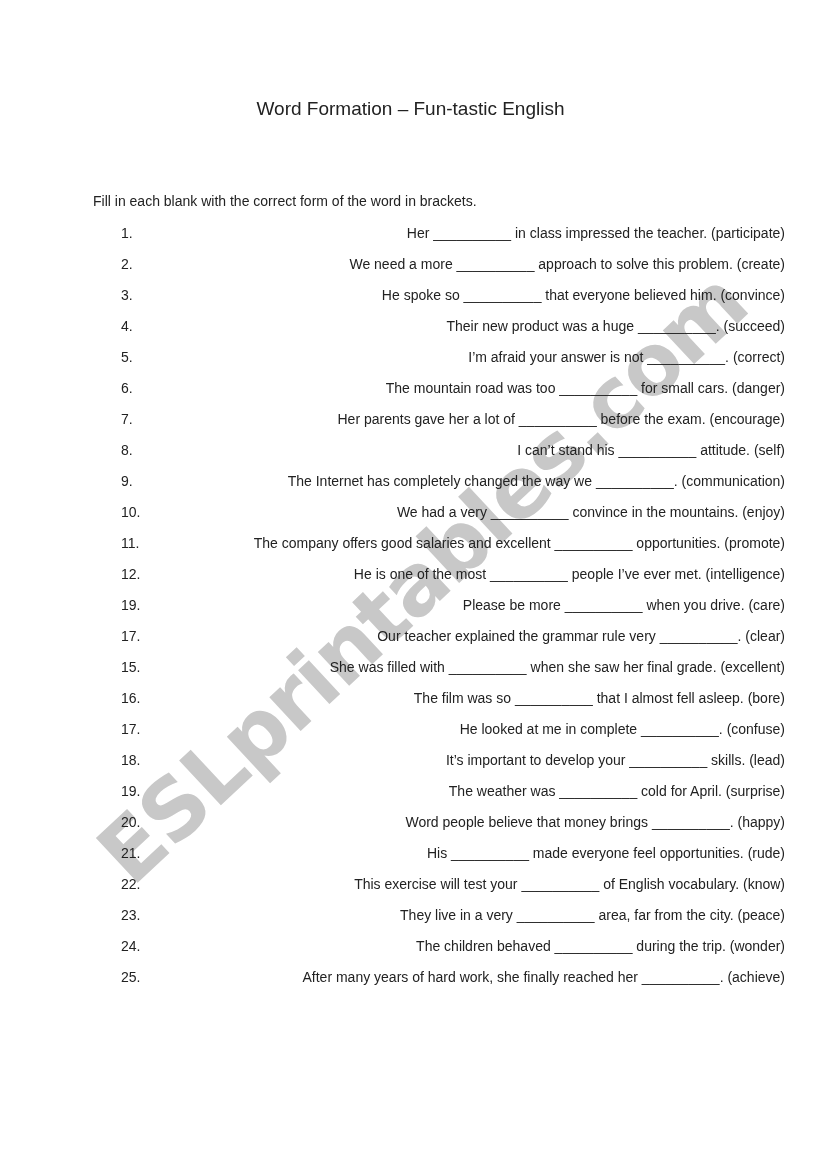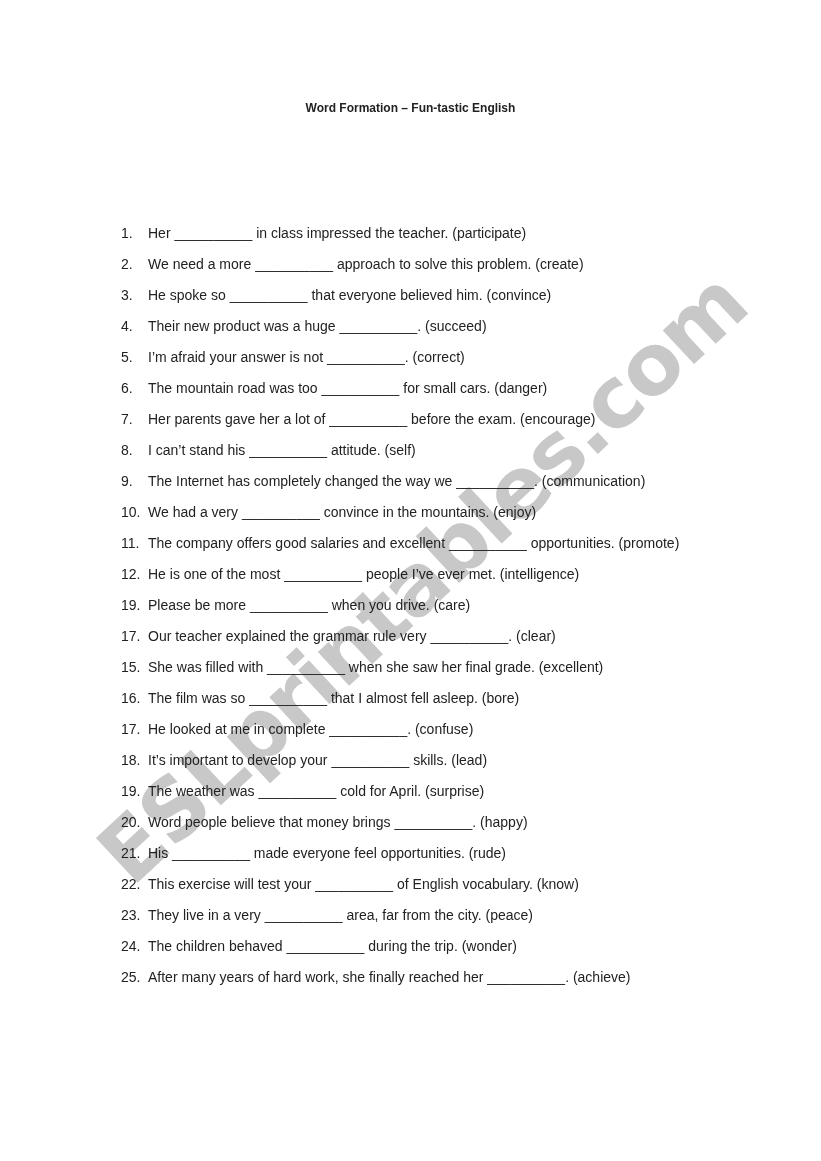--- a/index.html
+++ b/index.html
@@ -30,22 +30,22 @@
     white-space: nowrap;
     z-index: 0;
     user-select: none;
   }
   .title {
     position: absolute;
     top: 100px;
     left: 0;
     width: 100%;
     text-align: center;
-    font-size: 12px;
-    font-weight: bold;
+    font-size: 19px;
+    font-weight: normal;
     line-height: 17px;
     margin: 0;
     z-index: 1;
   }
   .instruction {
     position: absolute;
     top: 193px;
     left: 93px;
     font-size: 14px;
     line-height: 16px;
@@ -65,31 +65,33 @@
     font-size: 14px;
     line-height: 15px;
     margin-bottom: 16px;
   }
   .item .num {
     flex: none;
     width: 27px;
   }
   .item .txt {
     flex: 1;
+    text-align: right;
   }
 </style>
 </head>
 <body>
 
 <div class="page" style="background: rgb(255, 255, 255); color: rgb(34, 34, 34);">
 
   <div class="watermark" style="color: rgb(200, 200, 200);">ESLprintables.com</div>
 
   <h1 class="title">Word Formation – Fun-tastic English</h1>
 
+  <p class="instruction">Fill in each blank with the correct form of the word in brackets.</p>
 
   <div class="items">
     <div class="item">
         <span class="num">1.</span>
         <span class="txt">Her __________ in class impressed the teacher. (participate)</span>
       </div>
     <div class="item">
         <span class="num">2.</span>
         <span class="txt">We need a more __________ approach to solve this problem. (create)</span>
       </div>

